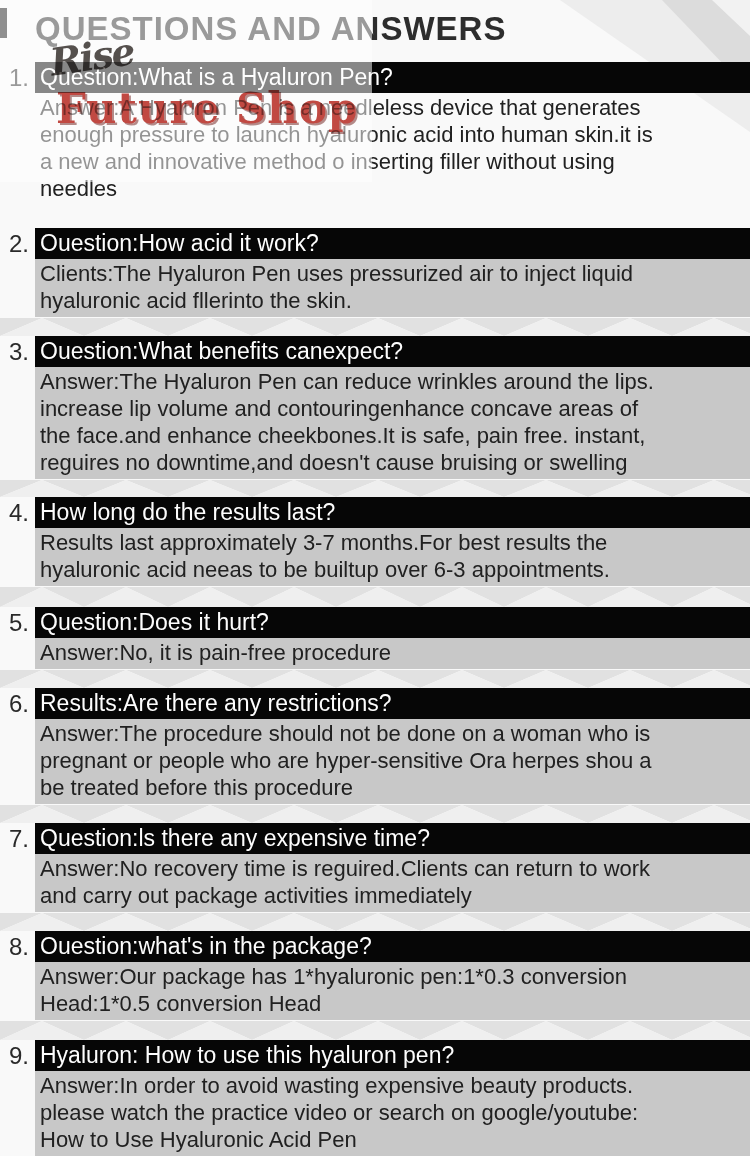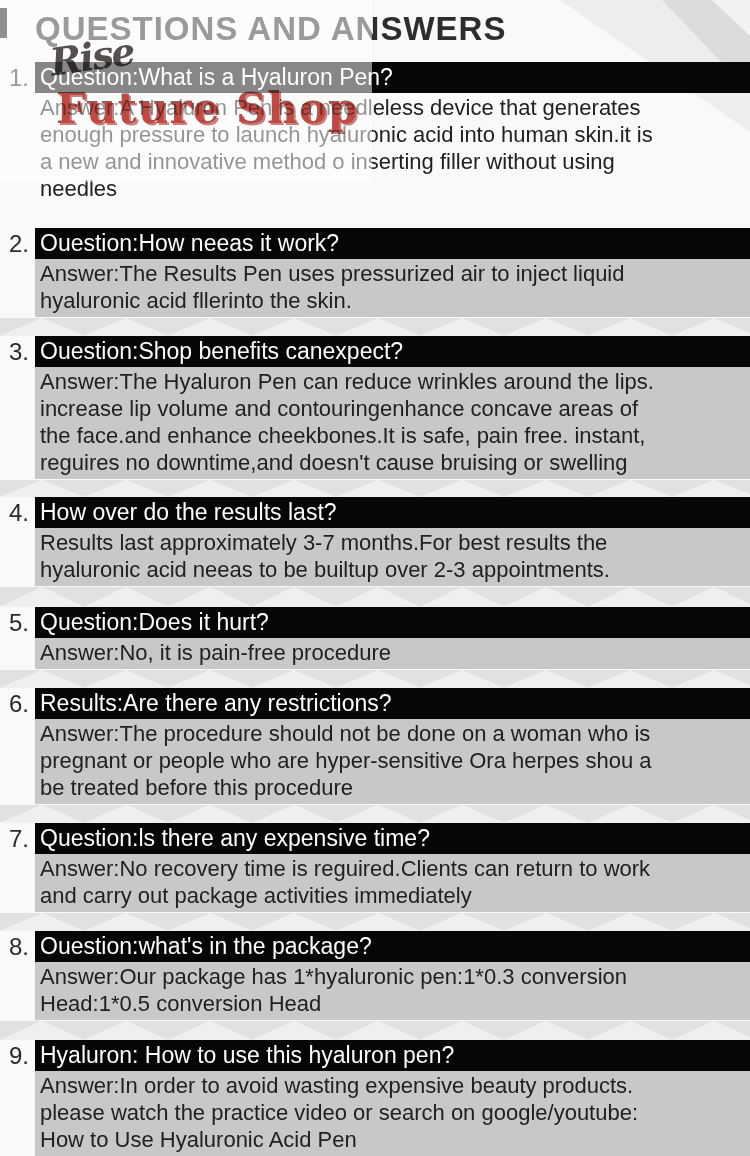--- a/index.html
+++ b/index.html
@@ -100,44 +100,44 @@
     </div>
     <div class="answer no-bg">Answer:A Hyaluron Pen is a needleless device that generates
 enough pressure to launch hyaluronic acid into human skin.it is
 a new and innovative method o inserting filler without using
 needles</div>
   </div>
 
   <div class="item" style="top:228px">
     <span class="num">2.</span>
     <div class="qbar">
-      <span class="qtext">Ouestion:How neeas it work?</span>
+      <span class="qtext">Ouestion:How acid it work?</span>
     </div>
-    <div class="answer">Answer:The Results Pen uses pressurized air to inject liquid
+    <div class="answer">Clients:The Hyaluron Pen uses pressurized air to inject liquid
 hyaluronic acid fllerinto the skin.</div>
   </div>
 
   <div class="item" style="top:336px">
     <span class="num">3.</span>
     <div class="qbar">
-      <span class="qtext">Ouestion:Shop benefits canexpect?</span>
+      <span class="qtext">Ouestion:What benefits canexpect?</span>
     </div>
     <div class="answer">Answer:The Hyaluron Pen can reduce wrinkles around the lips.
 increase lip volume and contouringenhance concave areas of
 the face.and enhance cheekbones.It is safe, pain free. instant,
 reguires no downtime,and doesn't cause bruising or swelling</div>
   </div>
 
   <div class="item" style="top:497px">
     <span class="num">4.</span>
     <div class="qbar">
-      <span class="qtext">How over do the results last?</span>
+      <span class="qtext">How long do the results last?</span>
     </div>
     <div class="answer">Results last approximately 3-7 months.For best results the
-hyaluronic acid neeas to be builtup over 2-3 appointments.</div>
+hyaluronic acid neeas to be builtup over 6-3 appointments.</div>
   </div>
 
   <div class="item" style="top:607px">
     <span class="num">5.</span>
     <div class="qbar">
       <span class="qtext">Question:Does it hurt?</span>
     </div>
     <div class="answer">Answer:No, it is pain-free procedure</div>
   </div>
 

